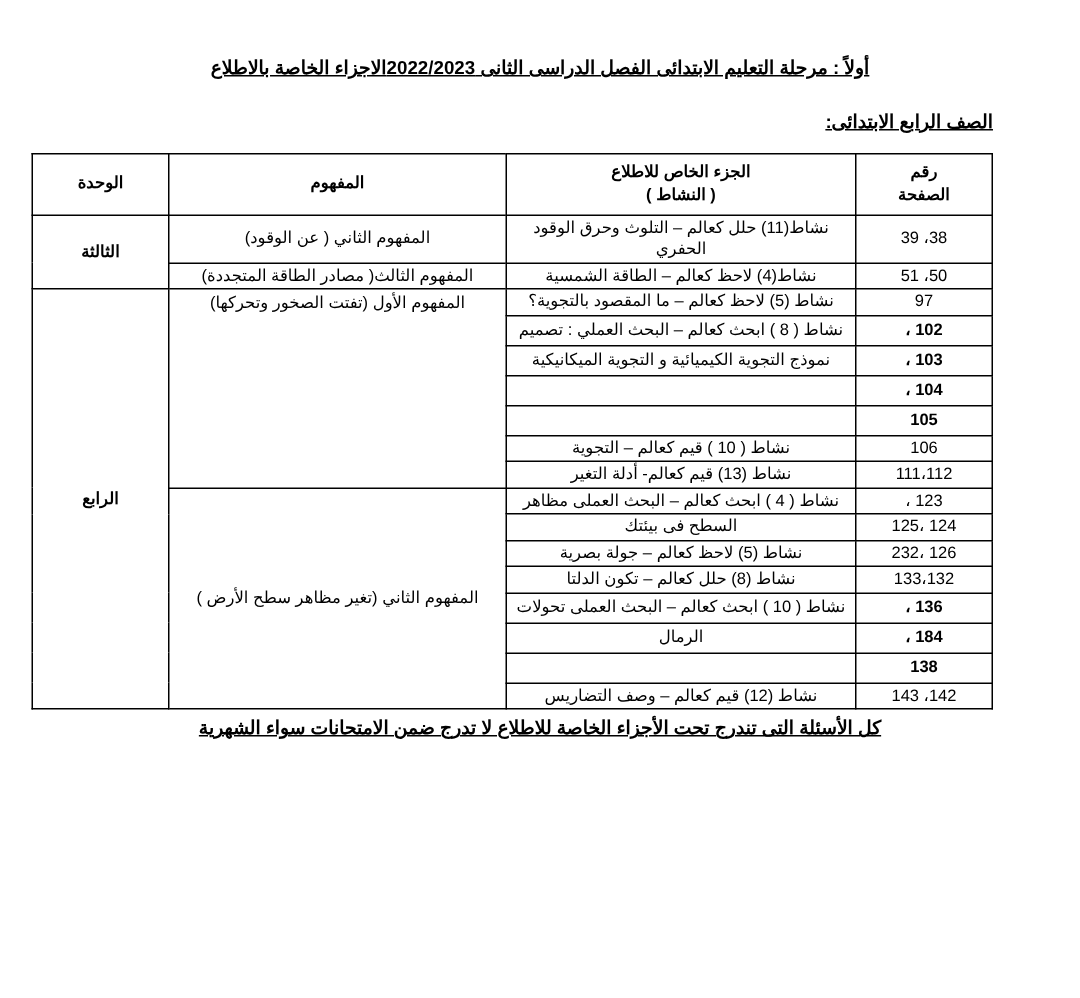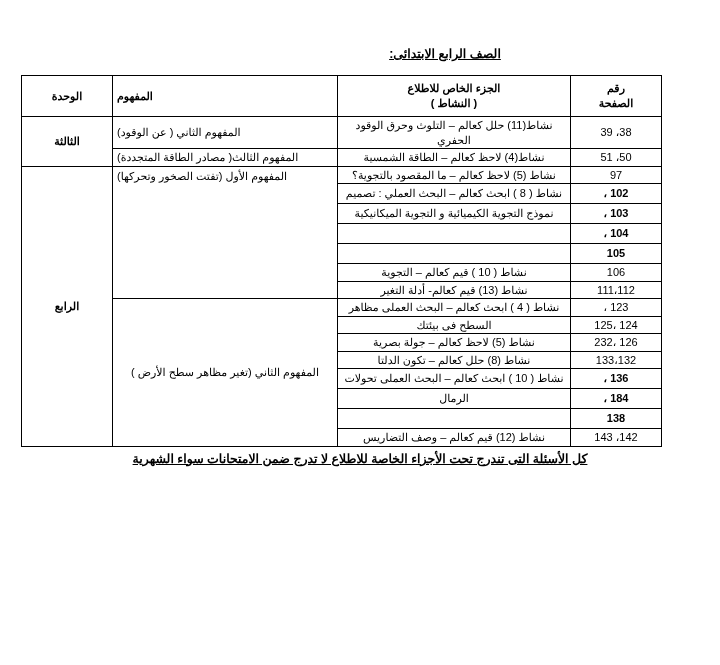--- a/index.html
+++ b/index.html
@@ -26,21 +26,21 @@
     text-align: center;
     font-size: 12.5px;
     font-weight: bold;
     text-decoration: underline;
     letter-spacing: 0;
     margin: 8px 0 0 0;
     line-height: 1.5;
     white-space: nowrap;
   }
   .subtitle-line {
-    text-align: center;
+    text-align: right;
     font-size: 12.5px;
     font-weight: bold;
     text-decoration: underline;
     margin: 18px 0 0 0;
     padding-left: 170px;
   }
   table.main {
     margin: 14px auto 0 auto;
     border-collapse: collapse;
     width: 604px;
@@ -55,21 +55,21 @@
   }
   thead th {
     font-weight: bold;
     font-size: 12px;
     text-align: center;
     padding: 4px 2px;
     height: 38px;
   }
   .col-page   { width: 82px;  text-align: center; }
   .col-part   { width: 224px; text-align: center; }
-  .col-concept{ width: 216px; text-align: left; }
+  .col-concept{ width: 216px; text-align: center; }
   .col-unit   { width: 82px;  text-align: center; font-weight: bold; }
   td.col-part { padding-right: 6px; }
   td.col-concept { padding-right: 6px; }
   td.tall { height: 17px; font-weight: bold; }
   .note-title {
     font-size: 12px;
     font-weight: bold;
     text-decoration: underline;
     text-align: left;
     padding-right: 0;
@@ -92,20 +92,21 @@
   .note-body .l2 {
     display: block;
     padding-right: 180px;
   }
 </style>
 </head>
 <body>
 
 <div class="page">
 
+  <div class="title-line">أولاً : مرحلة التعليم الابتدائى  الفصل الدراسى الثانى 2022/2023الاجزاء الخاصة بالاطلاع</div>
 
   <div class="subtitle-line">الصف الرابع الابتدائى:</div>
 
   <table class="main">
     <thead>
       <tr>
         <th class="col-page">
           <div>رقم</div>
           <div>الصفحة</div>
         </th>

